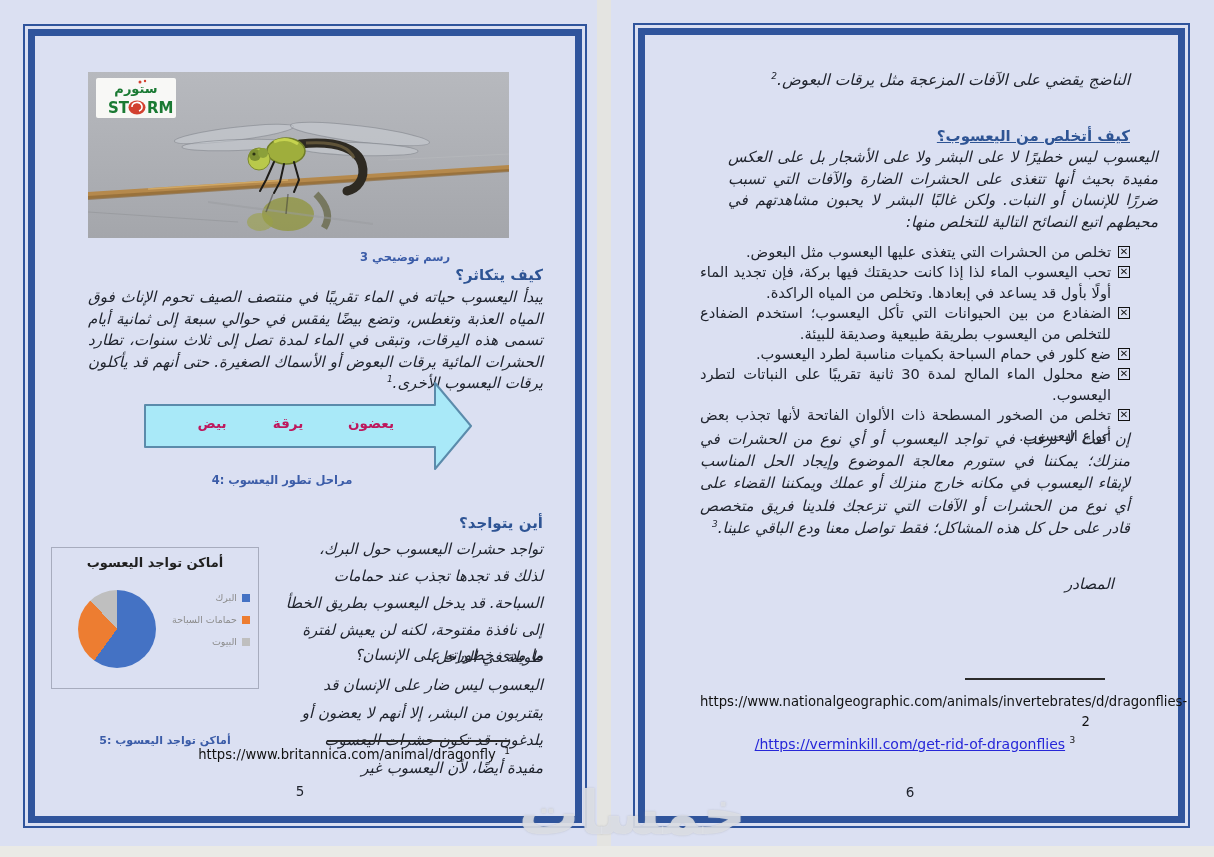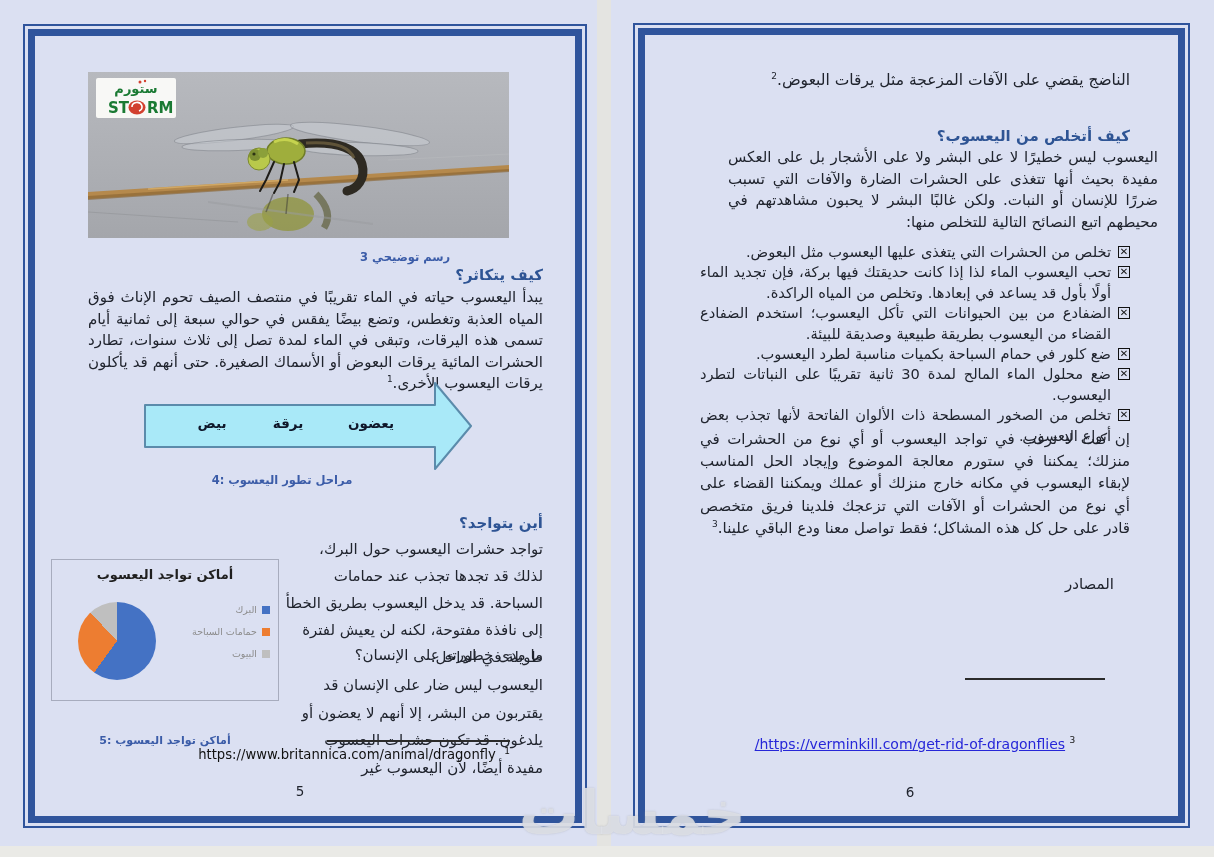--- a/index.html
+++ b/index.html
@@ -21,43 +21,43 @@
   .page-border { border:2px solid #2f549c; }
   .page-border .inner { position:absolute; inset:3px; border:7px solid #2f549c; }
   .pb-left  { left:23px;  top:24px; width:564px; height:804px; }
   .pb-right { left:633px; top:23px; width:557px; height:805px; }
 
   .rtl { direction:rtl; }
   .just { text-align:justify; text-align-last:right; }
   .right-al { text-align:right; }
   .center { text-align:center; }
 
-  .body-text { font-size:15px; line-height:21.6px; color:#20242e; }
+  .body-text { font-size:15px; line-height:21.6px; color:#20242e;font-style:italic; }
   .heading { font-size:15px; font-weight:bold; color:#2e5494; }
   .caption { font-size:11.5px; font-weight:bold; color:#3b5ca8; }
   sup { font-size:9px; vertical-align:super; line-height:0; }
 
   
   .photo { left:88px; top:72px; width:421px; height:166px; }
 
   
   .arrow-wrap { left:143px; top:379px; width:332px; height:94px; }
   .arrow-label { position:absolute; top:36px; width:64px; text-align:center;
-                 font-size:13.5px; font-weight:bold; color:#0f172a; }
+                 font-size:13.5px; font-weight:bold; color:#be185d; }
 
   
   .tips { left:700px; top:242px; width:430px; }
   .tip { display:flex; direction:rtl; gap:7px; font-size:14.6px; line-height:20.4px; }
   .tip .box { flex:0 0 auto; width:12px; height:12px; margin-top:4px;
               border:1.6px solid #111; display:flex; align-items:center; justify-content:center;
               font-size:10px; font-weight:bold; color:#111; line-height:1; }
   .tip .txt { flex:1 1 auto; text-align:justify; text-align-last:right; }
 
   
-  .chart-frame { left:51px; top:547px; width:228px; height:142px; border:1px solid #a7acbe;margin-top:12px; }
+  .chart-frame { left:51px; top:547px; width:208px; height:142px; border:1px solid #a7acbe; }
   .chart-title { position:absolute; top:7px; left:0; width:100%; text-align:center;
                  font-size:13px; font-weight:bold; color:#1f1f1f; }
   .pie { position:absolute; left:26px; top:42px; width:78px; height:78px; border-radius:50%; }
   .legend { position:absolute; right:8px; top:44px; width:92px; direction:rtl; }
   .legend-row { display:flex; align-items:center; gap:5px; margin-bottom:11px; }
   .legend-swatch { width:8px; height:8px; flex:0 0 auto; }
   .legend-label { font-size:9.5px; color:#8c8c8c; white-space:nowrap; }
 
   
   .fn-rule { border-top:2px solid #2b2b2b; height:0; }
@@ -193,36 +193,36 @@
 <div class="abs fn-text rtl right-al" style="left:180px; top:747px; width:330px;"><sup>1</sup>&nbsp;&nbsp;<span class="ltr-embed">https://www.britannica.com/animal/dragonfly</span></div>
 
 <div class="abs page-num center" style="left:250px; top:783px; width:100px;">5</div>
 
 <div class="abs page-border pb-right">
     <div class="inner"></div>
   </div>
 
 <div class="abs body-text rtl right-al" style="left:700px; top:70px; width:430px; font-size:15.5px;"><span>الناضج يقضي على الآفات المزعجة مثل يرقات البعوض.</span><sup>2</sup></div>
 
-<div class="abs heading rtl right-al" style="left:700px; top:127px; width:430px;">كيف أتخلص من اليعسوب؟</div>
+<div class="abs heading rtl right-al" style="left:700px; top:127px; width:430px;text-decoration:underline;">كيف أتخلص من اليعسوب؟</div>
 
 <div class="abs body-text rtl just" style="left:692px; top:147px; width:430px;margin-left:36px;">اليعسوب ليس خطيرًا لا على البشر ولا على الأشجار بل على العكس مفيدة بحيث أنها تتغذى على الحشرات الضارة والآفات التي تسبب ضررًا للإنسان أو النبات. ولكن غالبًا البشر لا يحبون مشاهدتهم في محيطهم اتبع النصائح التالية للتخلص منها:</div>
 
 <div class="abs tips">
   <div class="tip">
     <span class="box">✕</span>
     <span class="txt">تخلص من الحشرات التي يتغذى عليها اليعسوب مثل البعوض.</span>
   </div>
   <div class="tip">
     <span class="box">✕</span>
     <span class="txt">تحب اليعسوب الماء لذا إذا كانت حديقتك فيها بركة، فإن تجديد الماء أولًا بأول قد يساعد في إبعادها. وتخلص من المياه الراكدة.</span>
   </div>
   <div class="tip">
     <span class="box">✕</span>
-    <span class="txt">الضفادع من بين الحيوانات التي تأكل اليعسوب؛ استخدم الضفادع القضاء من اليعسوب بطريقة طبيعية وصديقة للبيئة.</span>
+    <span class="txt">الضفادع من بين الحيوانات التي تأكل اليعسوب؛ استخدم الضفادع للتخلص من اليعسوب بطريقة طبيعية وصديقة للبيئة.</span>
   </div>
   <div class="tip">
     <span class="box">✕</span>
     <span class="txt">ضع كلور في حمام السباحة بكميات مناسبة لطرد اليعسوب.</span>
   </div>
   <div class="tip">
     <span class="box">✕</span>
     <span class="txt">ضع محلول الماء المالح لمدة 30 ثانية تقريبًا على النباتات لتطرد اليعسوب.</span>
   </div>
   <div class="tip">
@@ -230,18 +230,19 @@
     <span class="txt">تخلص من الصخور المسطحة ذات الألوان الفاتحة لأنها تجذب بعض أنواع اليعسوب.</span>
   </div>
 </div>
 
 <div class="abs body-text rtl just" style="left:700px; top:428px; width:430px; line-height:22.2px;"><span>إن كنت لا ترغب في تواجد اليعسوب أو أي نوع من الحشرات في منزلك؛ يمكننا في ستورم معالجة الموضوع وإيجاد الحل المناسب لإبقاء اليعسوب في مكانه خارج منزلك أو عملك ويمكننا  القضاء على أي نوع من الحشرات أو الآفات التي تزعجك فلدينا فريق متخصص قادر على حل كل هذه المشاكل؛ فقط تواصل معنا ودع الباقي علينا.</span><sup>3</sup></div>
 
 <div class="abs body-text rtl right-al" style="left:684px; top:538px; width:430px;margin-top:36px;">المصادر</div>
 
 <div class="abs fn-rule" style="left:965px; top:678px; width:140px;"></div>
 <div class="abs fn-text" style="left:700px; top:692px; width:390px; direction:ltr; text-align:right; line-height:20px;">
+  <div>https://www.nationalgeographic.com/animals/invertebrates/d/dragonflies-2</div>
 </div>
 <div class="abs fn-text rtl center" style="left:700px; top:736px; width:430px; font-size:14px;"><sup>3</sup>&nbsp;<span class="link ltr-embed">/https://verminkill.com/get-rid-of-dragonflies</span></div>
 
 <div class="abs page-num center" style="left:860px; top:784px; width:100px;">6</div>
 
 <div class="abs watermark rtl">خمسات</div>
 
 </body></html>

